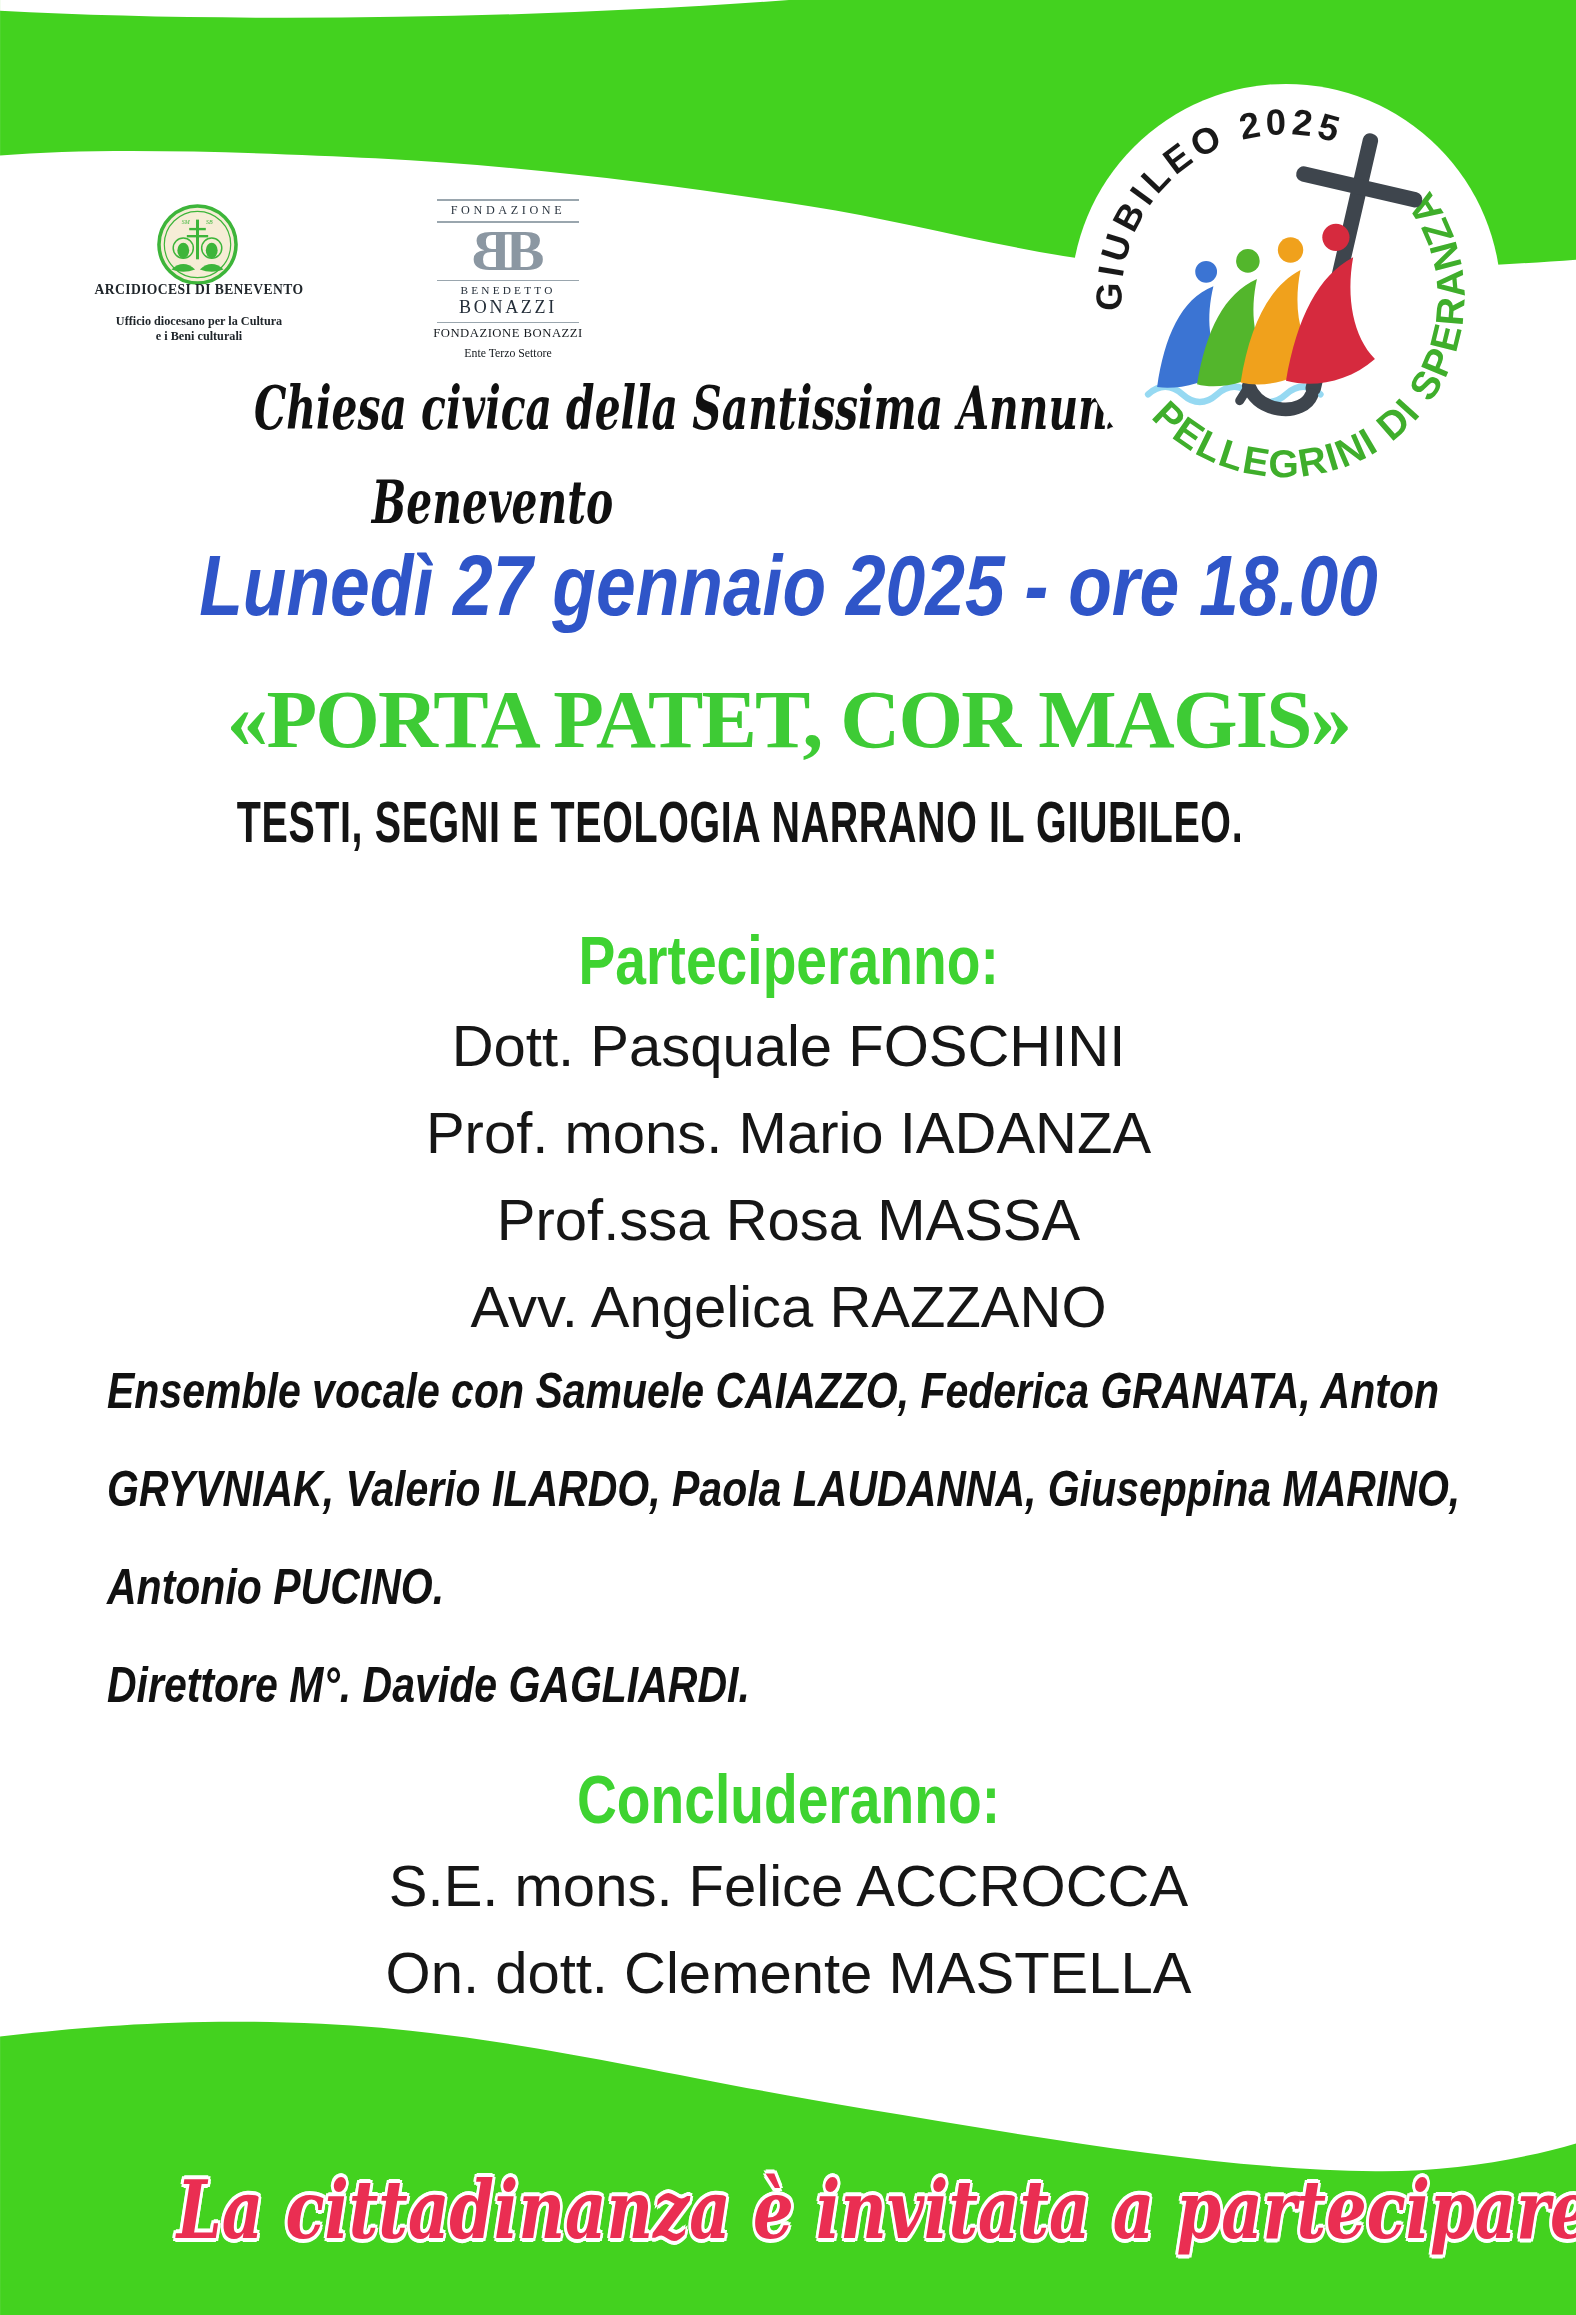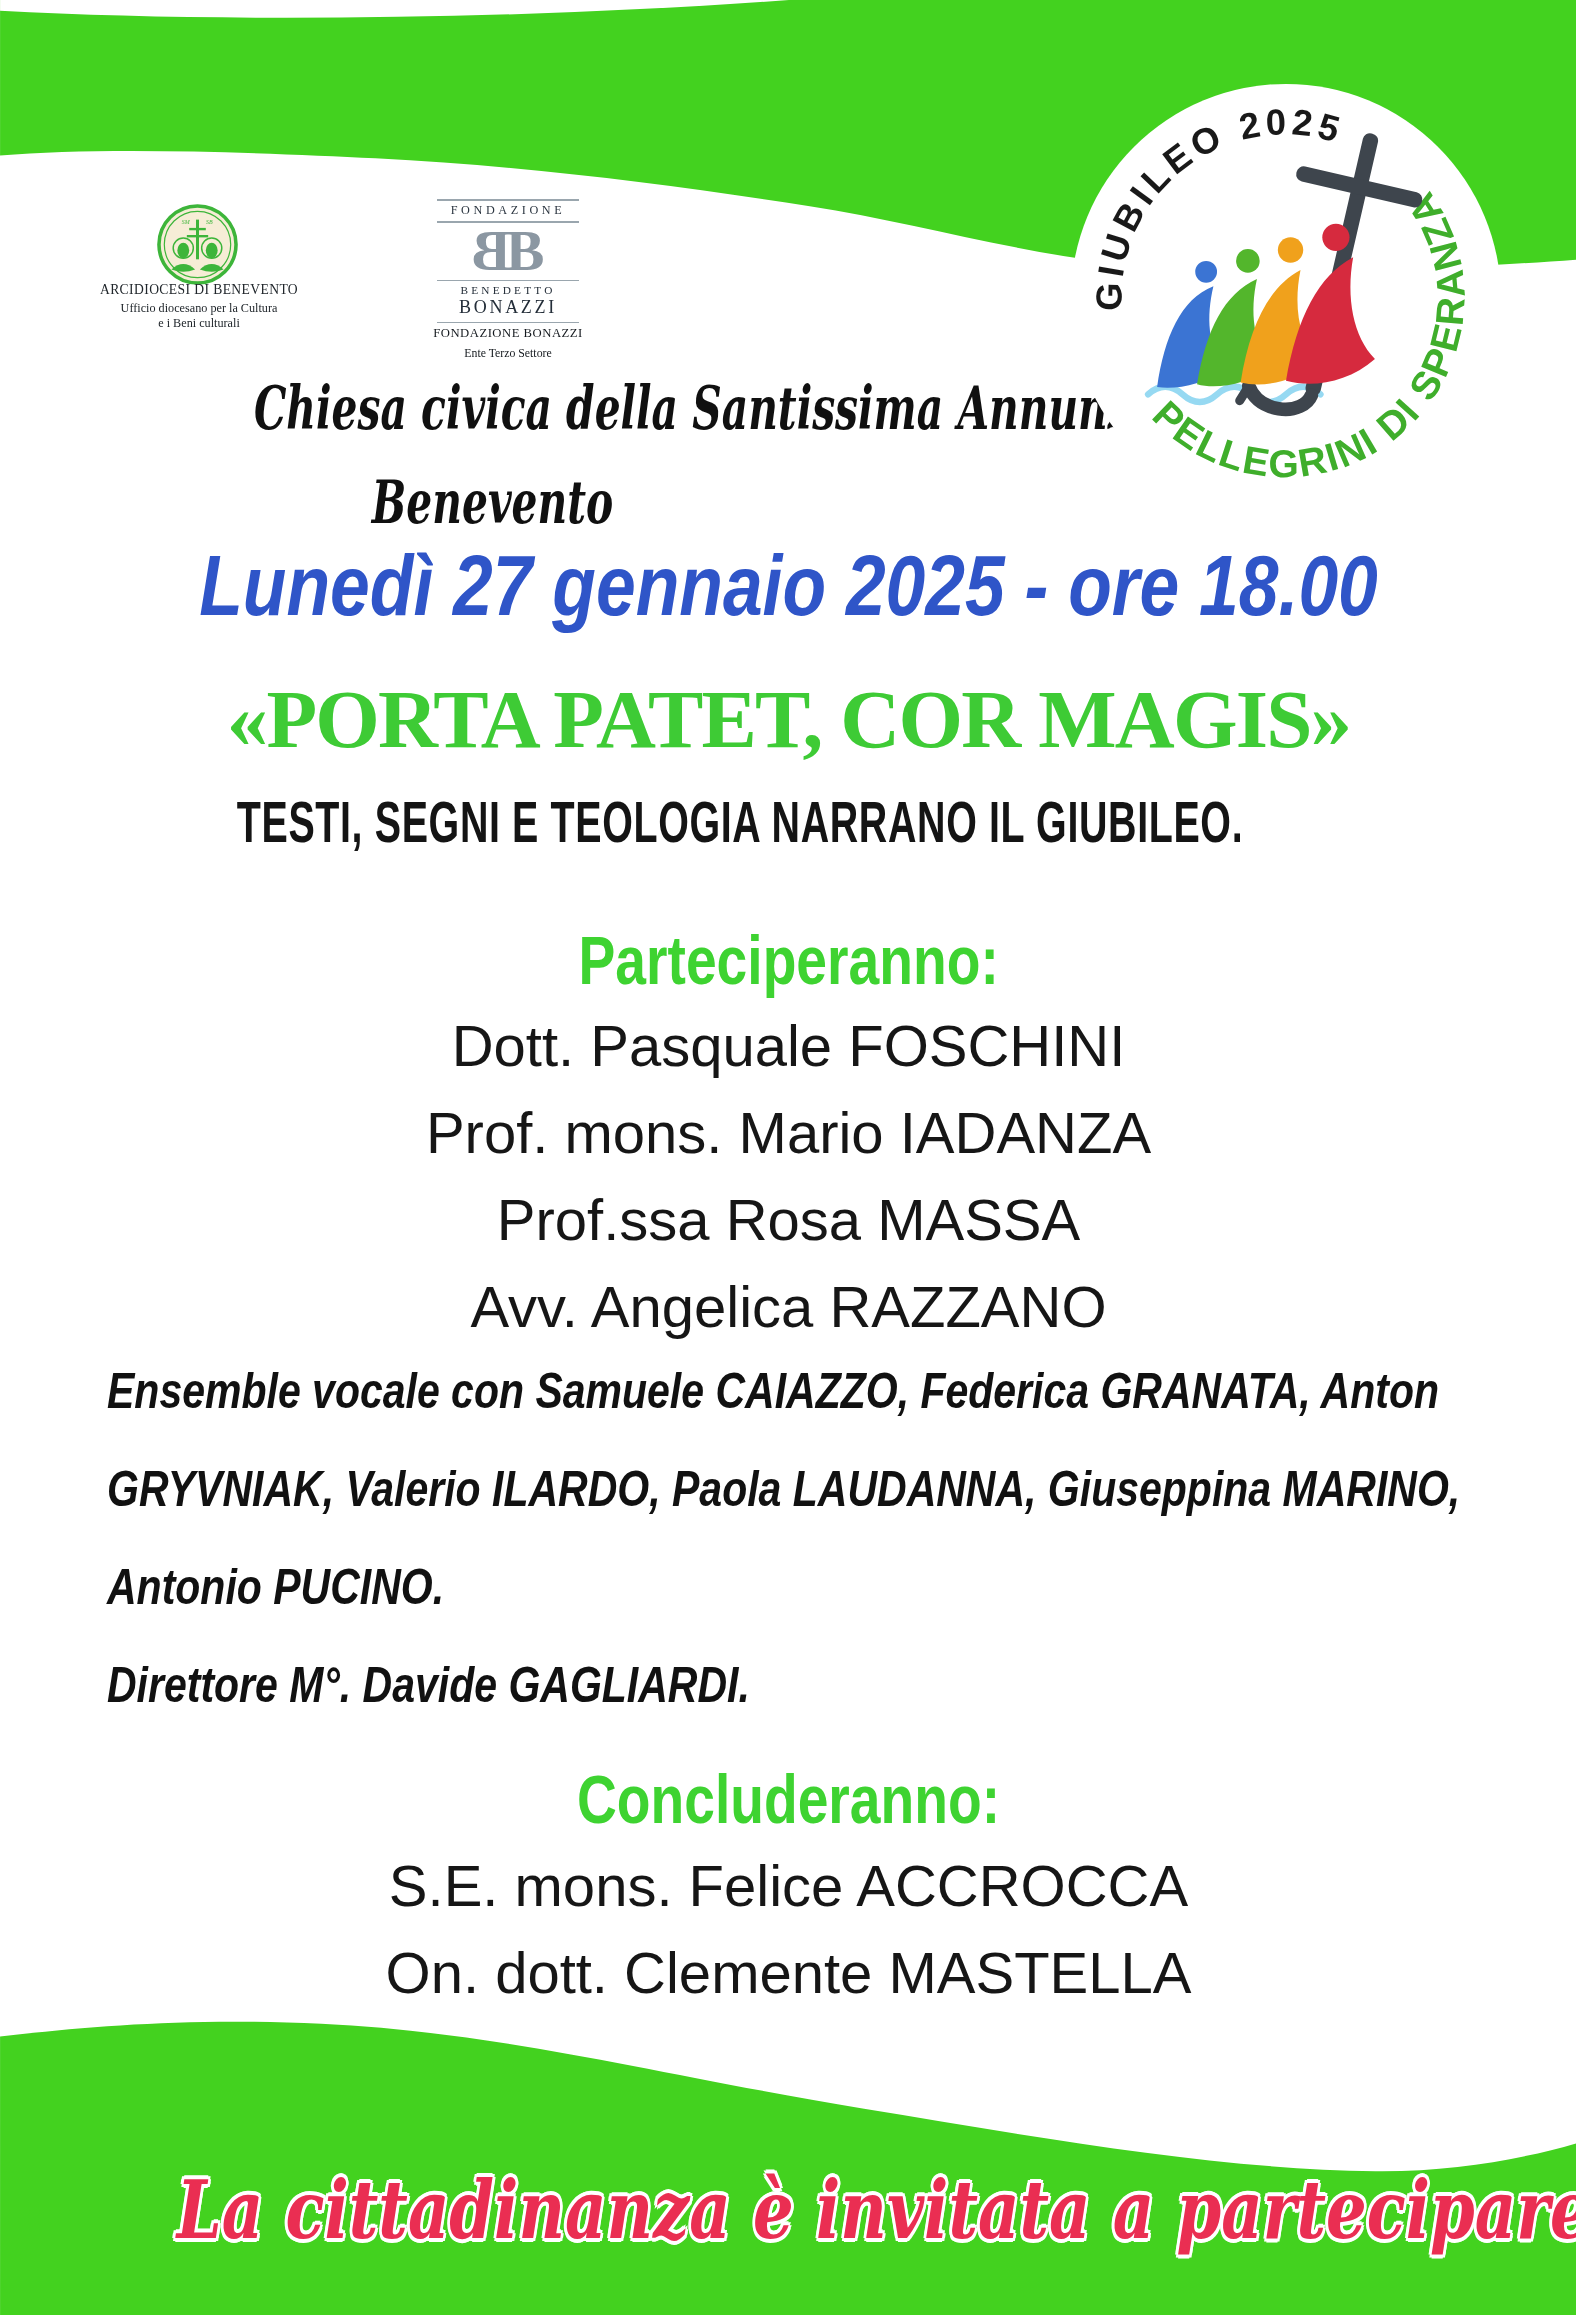--- a/index.html
+++ b/index.html
@@ -12,22 +12,22 @@
     margin:0 auto;
   }
   .bands{position:absolute;left:0;top:0;width:1577px;height:2316px;z-index:0;}
   
   .seal{position:absolute;left:156px;top:203px;z-index:2;}
   .arci-text{
     position:absolute;left:36px;top:282px;width:326px;z-index:2;
     text-align:center;color:#20262b;
     font-family:"Liberation Serif",serif;
   }
-  .arci-name{font-size:13.6px;letter-spacing:0.4px;margin-bottom:3px;}
-  .arci-dept{font-size:12.2px;line-height:15.4px;}
+  .arci-name{font-size:13.6px;letter-spacing:0.4px;margin-bottom:16px;font-weight:bold;}
+  .arci-dept{font-size:12.2px;line-height:15.4px;font-weight:bold;}
   .bb{
     position:absolute;left:432px;top:199px;width:152px;z-index:2;
     text-align:center;font-family:"Liberation Serif",serif;
   }
   .bb-rule{height:1.8px;background:#9aa6ae;margin:0 5.4px;}
   .bb-fondazione{font-size:12.2px;letter-spacing:3.6px;color:#2b3540;padding:2.7px 0;}
   .bb-monogram{font-size:58px;line-height:54px;color:#8b97a2;font-weight:bold;padding:0.9px 0 1.8px 0;}
   .bb-rev{display:inline-block;transform:scaleX(-1);margin-right:-4.5px;}
   .bb-benedetto{font-size:11.3px;letter-spacing:3.2px;color:#242e39;padding-top:2.7px;}
   .bb-bonazzi{font-size:18px;letter-spacing:2.7px;color:#242e39;padding:0.9px 0 3.6px 0;}

